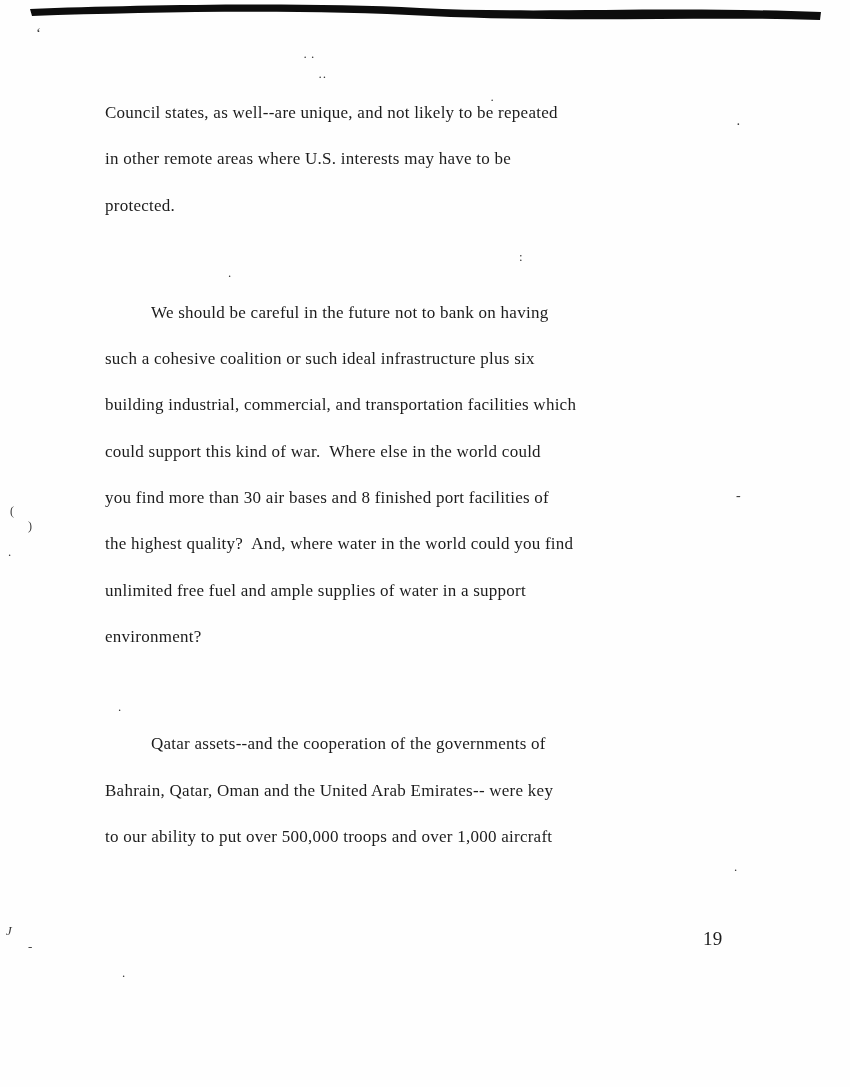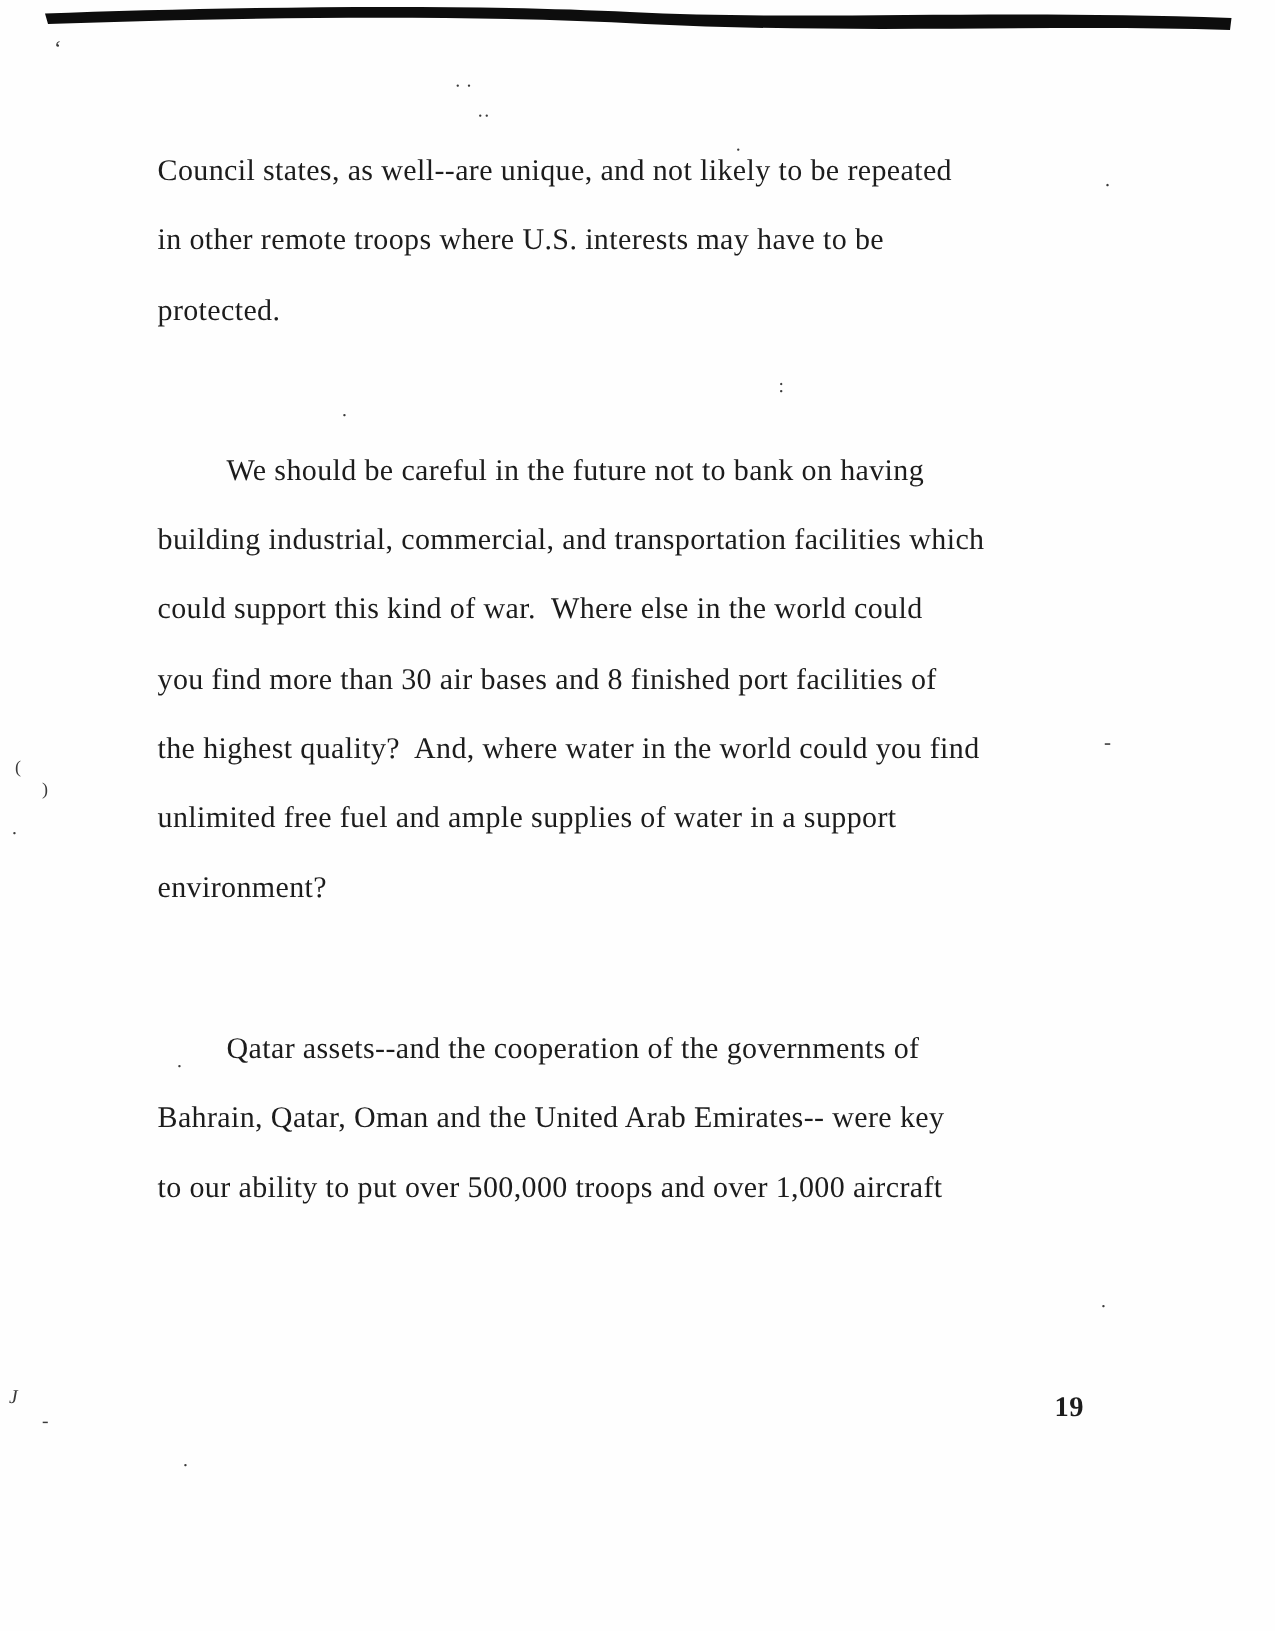--- a/index.html
+++ b/index.html
@@ -25,37 +25,36 @@
     pointer-events: none;
   }
   .content {
     position: absolute;
     left: 105px;
     top: 103px;
     width: 620px;
   }
   .line {
     height: 46.3px;
-    font-size: 20px;
+    font-size: 17px;
     letter-spacing: 0.25px;
     white-space: pre;
   }
   .paragraph + .paragraph {
     margin-top: 61px;
   }
   .paragraph.indent .line:first-child {
     text-indent: 46px;
   }
   .page-number {
     position: absolute;
     left: 703px;
     top: 928px;
     font-size: 19px;
     letter-spacing: 0.3px;
-    font-weight: bold;
   }
   .speck {
     position: absolute;
     color: #3a3a3a;
     font-size: 13px;
     line-height: 1;
     white-space: pre;
   }
 </style>
 </head>
@@ -64,26 +63,27 @@
 <div class="page">
 
   <svg class="top-bar" viewBox="0 0 850 30" xmlns="http://www.w3.org/2000/svg" aria-hidden="true">
     <path d="M30 9 C140 5, 300 2, 420 8 C540 14, 660 6, 821 12 L820 20 C700 16, 580 23, 430 16 C300 9, 150 12, 32 16 Z" fill="#0d0d0d"></path>
   </svg>
 
   <div class="content">
 
     <div class="paragraph">
       <div class="line">Council states, as well--are unique, and not likely to be repeated</div>
-      <div class="line">in other remote troops where U.S. interests may have to be</div>
+      <div class="line">in other remote areas where U.S. interests may have to be</div>
       <div class="line">protected.</div>
     </div>
 
     <div class="paragraph indent">
       <div class="line">We should be careful in the future not to bank on having</div>
+      <div class="line">such a cohesive coalition or such ideal infrastructure plus six</div>
       <div class="line">building industrial, commercial, and transportation facilities which</div>
       <div class="line">could support this kind of war.  Where else in the world could</div>
       <div class="line">you find more than 30 air bases and 8 finished port facilities of</div>
       <div class="line">the highest quality?  And, where water in the world could you find</div>
       <div class="line">unlimited free fuel and ample supplies of water in a support</div>
       <div class="line">environment?</div>
     </div>
 
     <div class="paragraph indent">
       <div class="line">Qatar assets--and the cooperation of the governments of</div>

